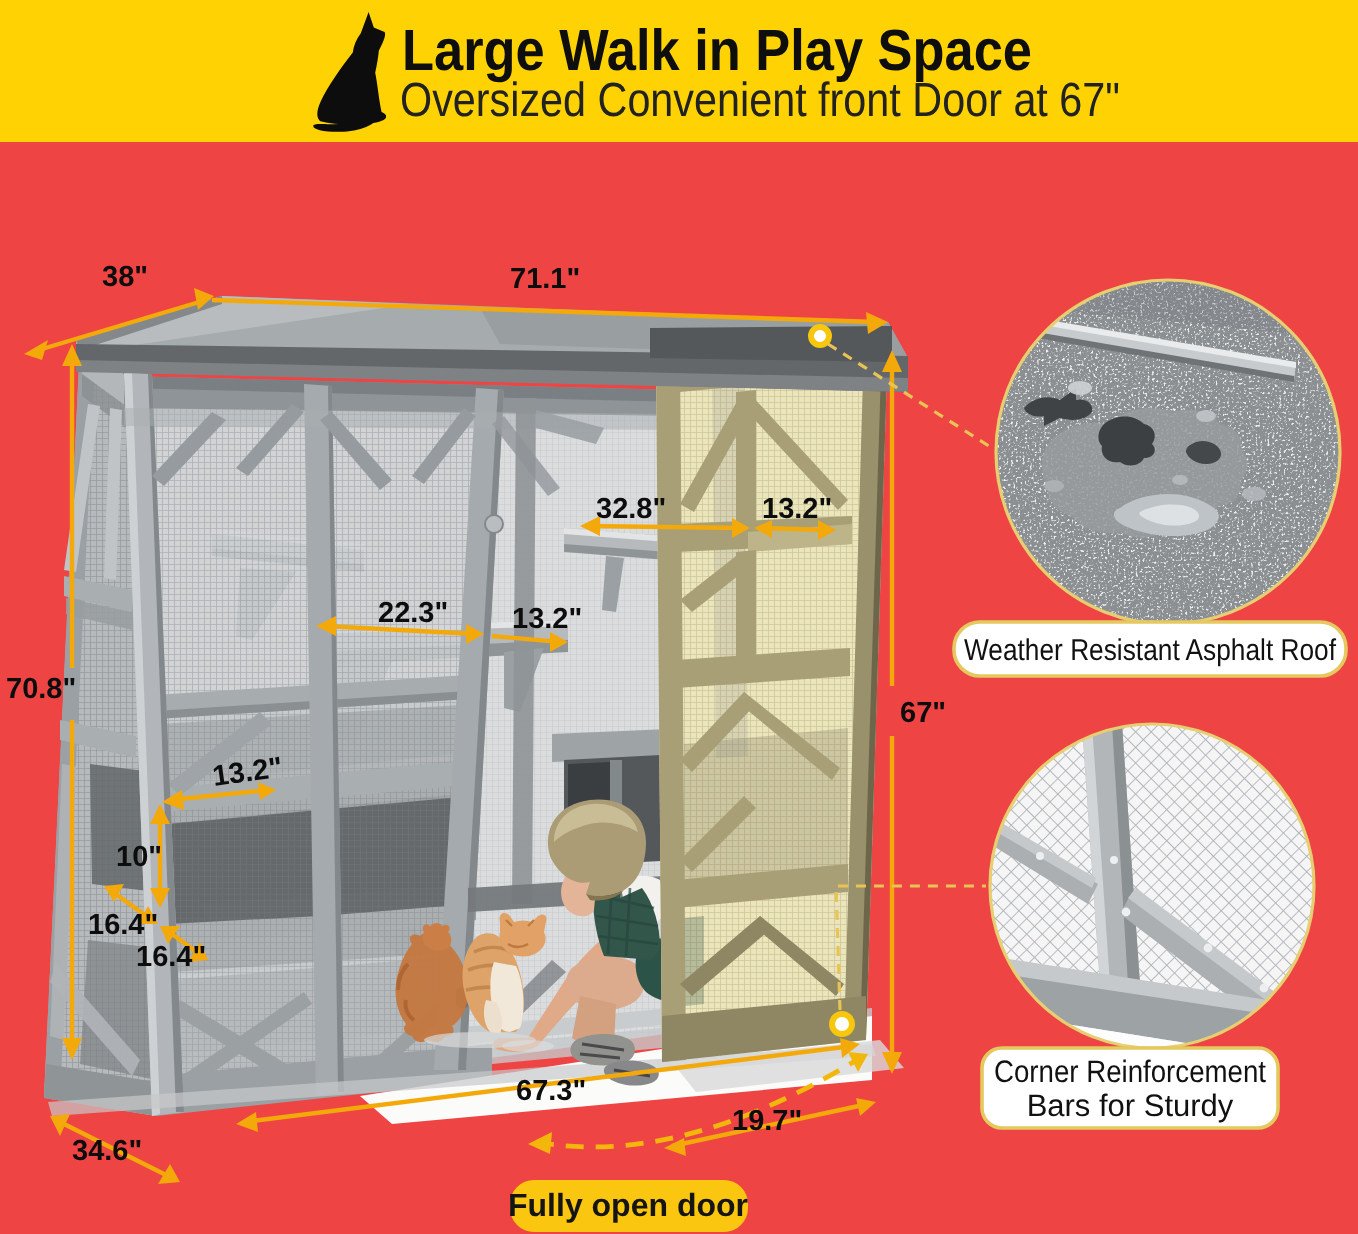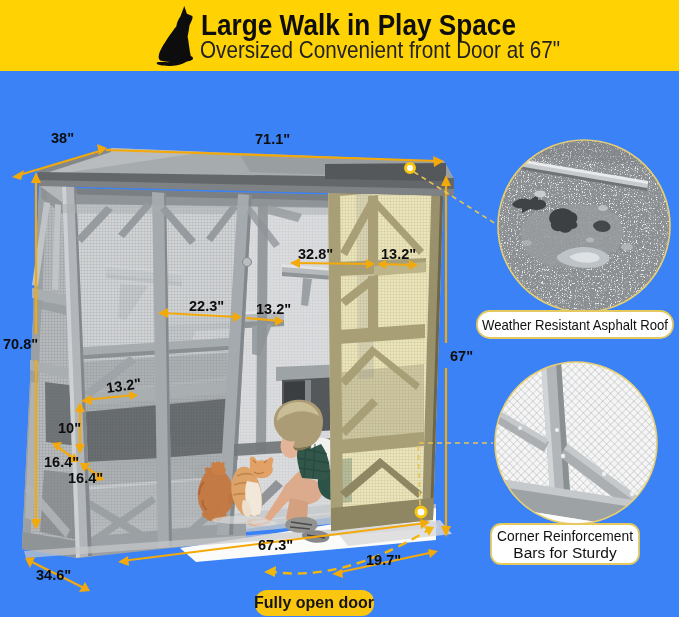--- a/index.html
+++ b/index.html
@@ -1,17 +1,17 @@
 <!DOCTYPE html>
 <html><head>
 <meta charset="utf-8">
 <style>
   html,body{margin:0;padding:0;background:#fff;}
   *{font-family:"Liberation Sans",sans-serif;}
-  #stage{position:relative;width:679px;height:617px;overflow:hidden;background:#3b82f6;}
+  #stage{position:relative;width:679px;height:617px;overflow:hidden;background:#ef4444;}
 </style>
 </head>
 <body>
 <div id="stage">
 <svg width="679" height="617" viewBox="0 0 679 617" xmlns="http://www.w3.org/2000/svg">
 <defs>
 
   <pattern id="meshF" width="3" height="3" patternUnits="userSpaceOnUse">
     <rect width="3" height="3" fill="#d0d3d5"></rect>
     <path d="M0 0H3M0 0V3" stroke="#a6a9ac" stroke-width="0.8"></path>

